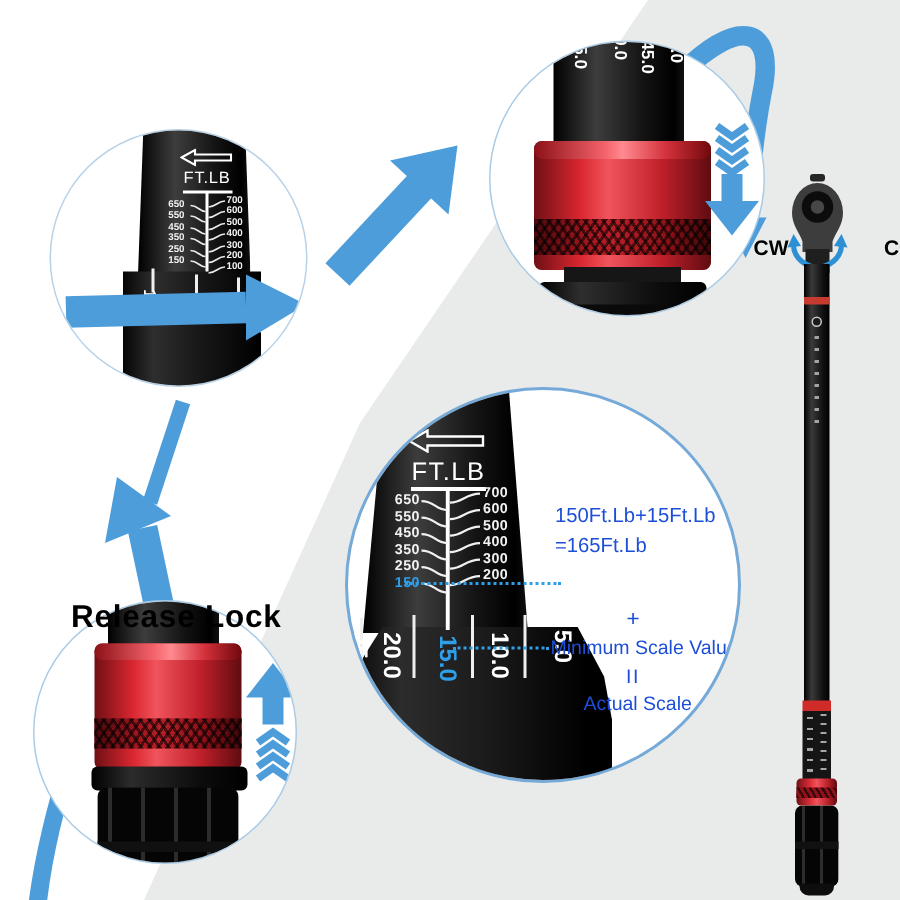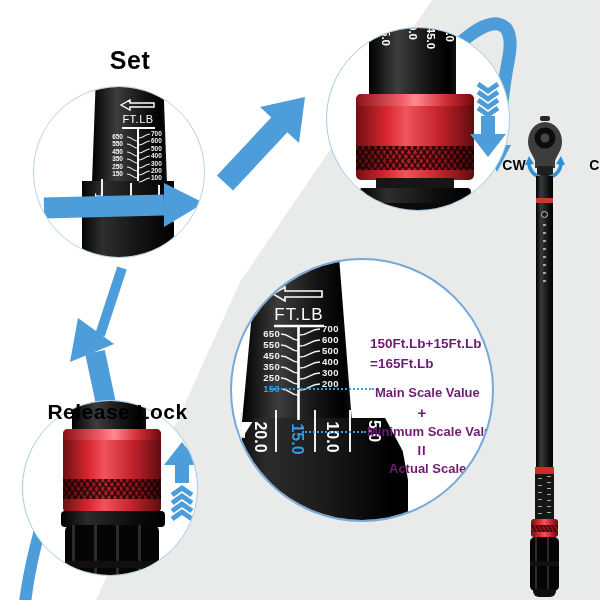--- a/index.html
+++ b/index.html
@@ -86,21 +86,21 @@
   #push-dial span{width:36px;height:14px;font-size:11.5px;}
   #push-dial span:nth-child(1){left:40px;top:3px;}
   #push-dial span:nth-child(2){left:67px;top:-3px;}
   #push-dial span:nth-child(3){left:85px;top:3px;}
   #push-dial span:nth-child(4){left:104px;top:-1px;}
 
   .tick{background:#efefef;width:2px;}
 
   
   .dotline{border-top:2px dotted #2e9fe8;height:0;}
-  .anno{color:#701a75;font-weight:bold;font-size:13px;white-space:nowrap;}
+  .anno{color:#1d4ed8;font-weight:normal;font-size:13px;white-space:nowrap;}
   #eq1{left:138px;top:76px;font-size:13.5px;}
   #eq2{left:138px;top:96px;font-size:13.5px;}
   #an-main{left:143px;top:125px;}
   #an-plus{left:182px;top:144px;font-size:15px;width:16px;text-align:center;}
   #an-min{left:135px;top:164px;}
   #an-eq{left:182px;top:183px;font-size:13px;width:16px;text-align:center;letter-spacing:1px;}
   #an-act{left:157px;top:201px;}
 
   
   #w-shaft{left:536px;top:176px;width:17px;height:292px;background:linear-gradient(90deg,#000,#3a3a3a 30%,#101010 75%,#000);}
@@ -337,23 +337,21 @@
         <span>25.0</span>
         <span>20.0</span>
         <span>15.0</span>
         <span>10.0</span>
         <span>5.0</span>
       </div>
     <div class="abs dotline" style="left:38px;top:128px;width:104px"></div>
     <div class="abs dotline" style="left:70px;top:171px;width:64px"></div>
     <div id="eq1" class="abs anno">150Ft.Lb+15Ft.Lb</div>
     <div id="eq2" class="abs anno">=165Ft.Lb</div>
-    <div id="an-main" class="abs anno">Main Scale Value</div>
     <div id="an-plus" class="abs anno">+</div>
     <div id="an-min" class="abs anno">Minimum Scale Value</div>
     <div id="an-eq" class="abs anno">II</div>
     <div id="an-act" class="abs anno">Actual Scale</div>
   </div>
 
-  <div id="t-set" class="abs title">Set</div>
   <div id="t-release" class="abs title">Release Lock</div>
 
 </div>
 
 </body></html>

